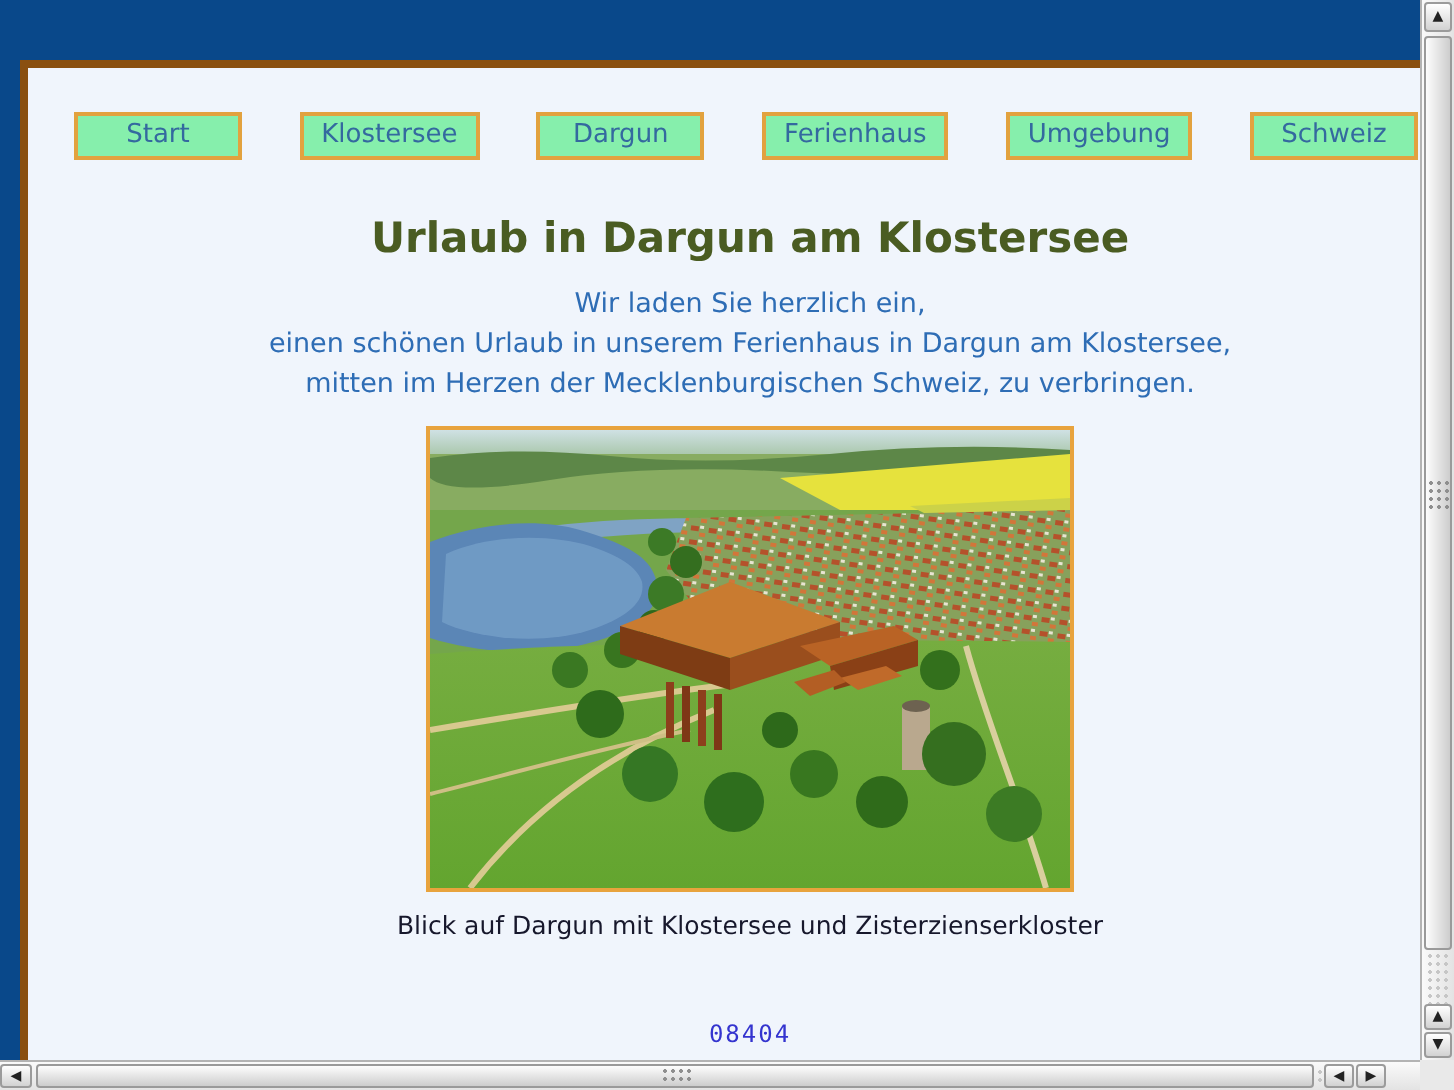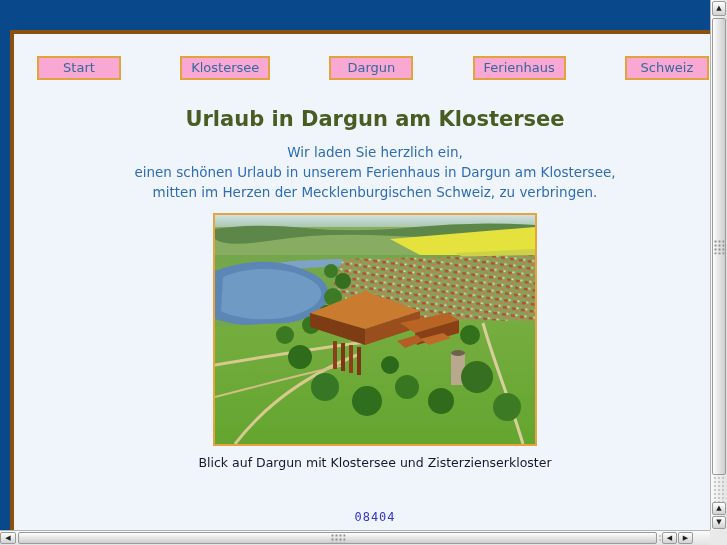--- a/index.html
+++ b/index.html
@@ -16,21 +16,21 @@
     border-left:4px solid #8a5010;
     border-top:4px solid #8a5010;
     box-sizing:content-box;
   }
   
   .nav{
     display:flex; justify-content:space-between;
     margin-top:22px; padding:0 27px 0 23px;
   }
   .nav-btn{
-    border:2px solid #e2a23e; background:#f9a8d4;
+    border:2px solid #e2a23e; background:#86efac;
     color:#34699f; font-size:13px; line-height:18px;
     min-width:62px; padding:1px 9px; text-align:center;
     cursor:pointer; white-space:nowrap;
     font-family:"DejaVu Sans","Liberation Sans",sans-serif;
   }
   
   .headline{
     margin-top:27px; text-align:center;
     color:#4a5c22; font-size:21px; font-weight:bold;
   }
@@ -117,20 +117,21 @@
 
 <div class="screen">
 
   <div class="page">
 
     <div class="nav">
       <div class="nav-btn">Start</div>
       <div class="nav-btn">Klostersee</div>
       <div class="nav-btn">Dargun</div>
       <div class="nav-btn">Ferienhaus</div>
+      <div class="nav-btn">Umgebung</div>
       <div class="nav-btn">Schweiz</div>
     </div>
 
     <div class="headline">Urlaub in Dargun am Klostersee</div>
 
     <div class="intro">
       <span>Wir laden Sie herzlich ein,</span>
       <span>einen schönen Urlaub in unserem Ferienhaus in Dargun am Klostersee,</span>
       <span>mitten im Herzen der Mecklenburgischen Schweiz, zu verbringen.</span>
     </div>

